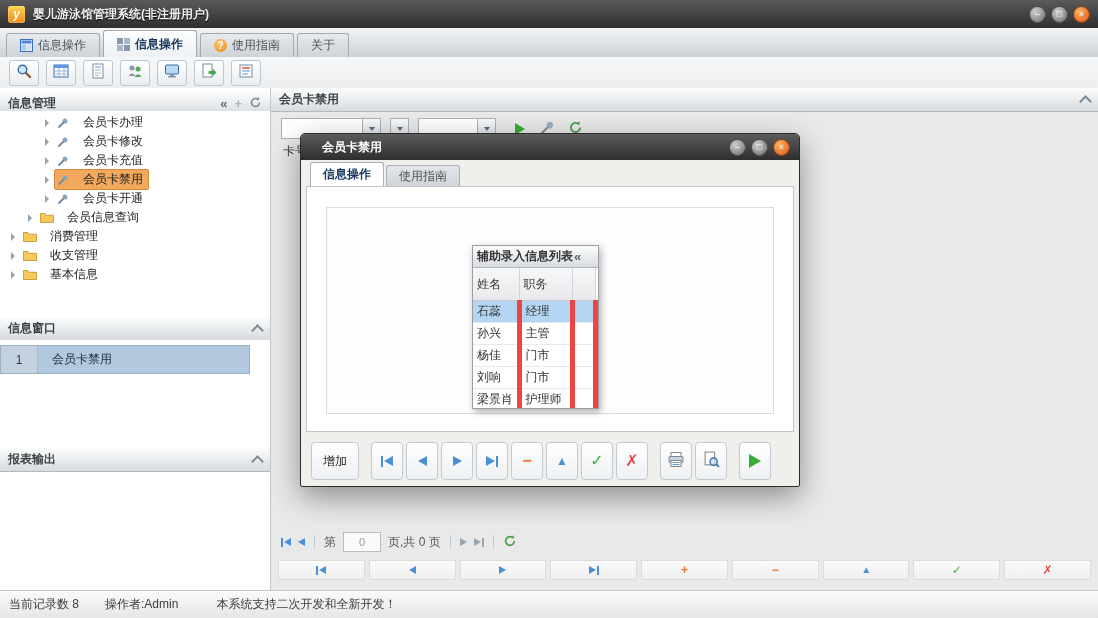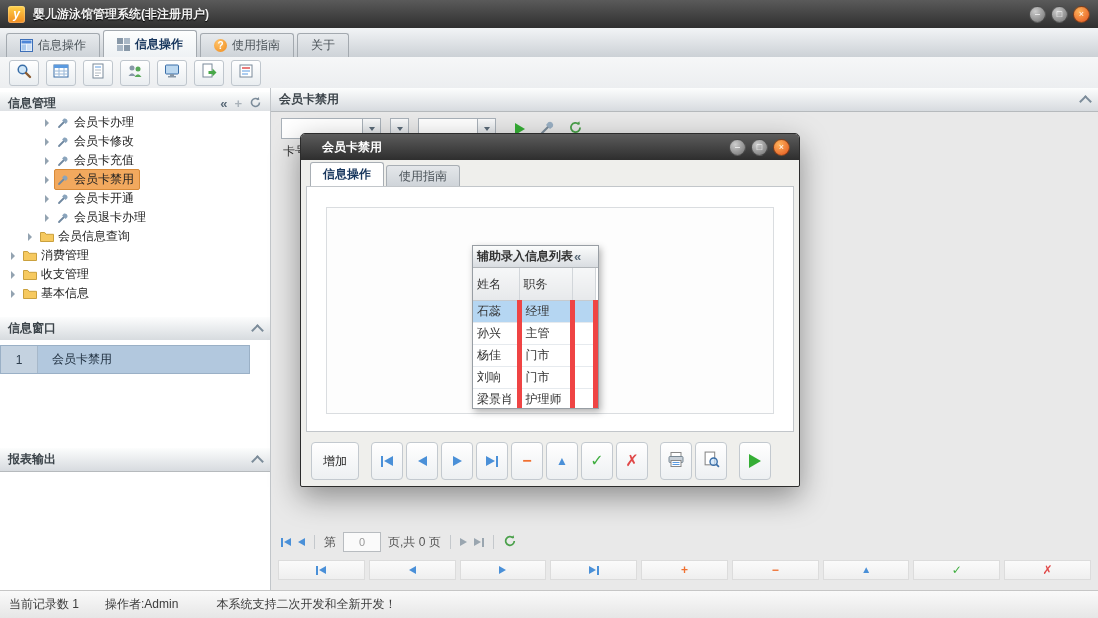--- a/index.html
+++ b/index.html
@@ -45,21 +45,21 @@
   .hd-plus{color:#aab2ba;font-size:13px;line-height:1;}
   .hd-collapse{font-size:13px;line-height:1;color:#5a6a78;}
 
   
   .sidebar{position:absolute;top:88px;left:0;width:270px;bottom:28px;background:#fff;border-right:1px solid #c2c6ca;}
   .s-hd-nav{position:absolute;top:4px;left:0;right:0;}
   .tree{position:absolute;top:23px;left:0;right:0;height:206px;padding-top:2px;background:#fff;}
   .tree-row{height:19px;display:flex;align-items:center;color:#222;}
   .t-arrow{width:0;height:0;border-left:4px solid #93a3b1;border-top:4px solid transparent;
            border-bottom:4px solid transparent;margin-right:5px;flex:none;}
-  .hl{display:flex;align-items:center;gap:4px;padding:1px 5px 1px 2px;border:1px solid transparent;border-radius:2px;}
+  .hl{display:flex;align-items:center;gap:13px;padding:1px 5px 1px 2px;border:1px solid transparent;border-radius:2px;}
   .tree-row.selected .hl{background:#f2a95e;border-color:#d88a38;}
   .ind2{padding-left:45px;} .ind1{padding-left:28px;} .ind0{padding-left:11px;}
 
   .info-hd{position:absolute;top:229px;left:0;right:0;}
   .info-list{position:absolute;top:252px;left:0;right:0;height:108px;background:#fff;padding-top:5px;}
   .list-row{height:29px;display:flex;width:250px;background:#b2c8de;border:1px solid #9ab0c6;box-sizing:border-box;}
   .list-idx{width:36px;background:#c4d2e0;border-right:1px solid #a6b8ca;display:flex;align-items:center;
             justify-content:center;color:#2c3c4c;}
   .list-lbl{flex:1;display:flex;align-items:center;padding-left:14px;color:#1c2c3c;}
   .report-hd{position:absolute;top:360px;left:0;right:0;}
@@ -311,32 +311,20 @@
       <div class="tree-row ind2">
         <span class="t-arrow"></span>
         <span class="hl">
             <span class="tab-ico">
               <svg width="13" height="13" viewBox="0 0 13 13">
                 <path d="M2 11L7 6" stroke="#7088a0" stroke-width="1.8" stroke-linecap="round"></path>
                 <path d="M7 2.5a3 3 0 0 1 3.5 3.5L8.6 7.9 5.1 4.4z" fill="#8aa4bc"></path>
               </svg>
             </span>
             <span>会员卡开通</span>
-          </span>
-      </div>
-      <div class="tree-row ind2">
-        <span class="t-arrow"></span>
-        <span class="hl">
-            <span class="tab-ico">
-              <svg width="13" height="13" viewBox="0 0 13 13">
-                <path d="M2 11L7 6" stroke="#7088a0" stroke-width="1.8" stroke-linecap="round"></path>
-                <path d="M7 2.5a3 3 0 0 1 3.5 3.5L8.6 7.9 5.1 4.4z" fill="#8aa4bc"></path>
-              </svg>
-            </span>
-            <span>会员退卡办理</span>
           </span>
       </div>
       <div class="tree-row ind1">
         <span class="t-arrow"></span>
         <span class="hl">
             <span class="tab-ico">
               <svg width="14" height="11" viewBox="0 0 14 11">
                 <path d="M.5 1.5h4.2l1.4 1.8h7.4v7.2H.5z" fill="#f6c95f" stroke="#caa13e"></path>
               </svg>
             </span>
@@ -498,21 +486,21 @@
       <div class="bb-btn">
           <span class="sym check">✓</span>
         </div>
       <div class="bb-btn">
           <span class="sym cross">✗</span>
         </div>
     </div>
   </div>
 
   <div class="statusbar">
-    <span class="sb-1">当前记录数 1</span>
+    <span class="sb-1">当前记录数 8</span>
     <span class="sb-2">操作者:Admin</span>
     <span>本系统支持二次开发和全新开发！</span>
   </div>
 
   <div class="dialog">
     <div class="dlg-titlebar">
       <div class="dlg-title">会员卡禁用</div>
       <div class="win-controls">
         <div class="win-btn min">–</div>
         <div class="win-btn max">□</div>

